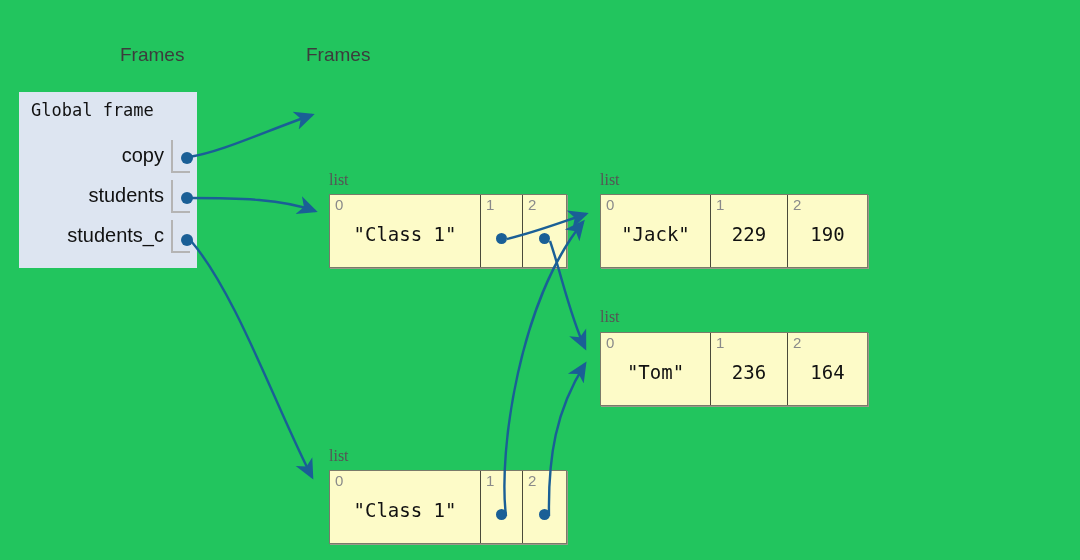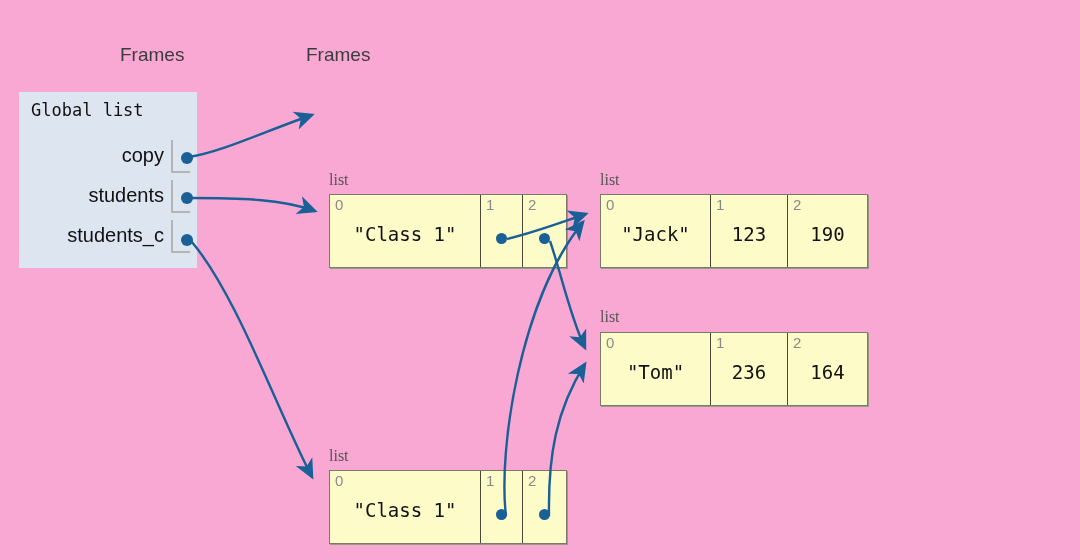--- a/index.html
+++ b/index.html
@@ -5,21 +5,21 @@
 <style>
   html, body {
     margin: 0;
     padding: 0;
     background: #ffffff;
   }
   #stage {
     position: relative;
     width: 1080px;
     height: 560px;
-    background: #f9a8d4;
+    background: #22c55e;
     overflow: hidden;
     font-family: "Liberation Sans", sans-serif;
   }
 
   
   .col-heading {
     position: absolute;
     font-family: "Liberation Sans", sans-serif;
     font-size: 19px;
     color: #3c3c3c;
@@ -183,21 +183,21 @@
 </style>
 </head>
 <body>
 
 <div id="stage">
 
   <div class="col-heading" id="heading-frames">Frames</div>
   <div class="col-heading" id="heading-objects">Frames</div>
 
   <div id="global-frame">
-    <div id="frame-title">Global list</div>
+    <div id="frame-title">Global frame</div>
 
     <div class="var-row" id="var-row-copy">
       <span class="var-label">copy</span>
       <span class="var-slot"></span>
     </div>
 
     <div class="var-row" id="var-row-students">
       <span class="var-label">students</span>
       <span class="var-slot"></span>
     </div>
@@ -226,21 +226,21 @@
   </div>
 
   <div class="obj-type-label" id="label-list-jack">list</div>
   <div class="list-table" id="list-jack">
     <div class="list-cell c0">
       <span class="cell-index">0</span>
       <span class="cell-value">"Jack"</span>
     </div>
     <div class="list-cell c1">
       <span class="cell-index">1</span>
-      <span class="cell-value">123</span>
+      <span class="cell-value">229</span>
     </div>
     <div class="list-cell c2">
       <span class="cell-index">2</span>
       <span class="cell-value">190</span>
     </div>
   </div>
 
   <div class="obj-type-label" id="label-list-tom">list</div>
   <div class="list-table" id="list-tom">
     <div class="list-cell c0">

